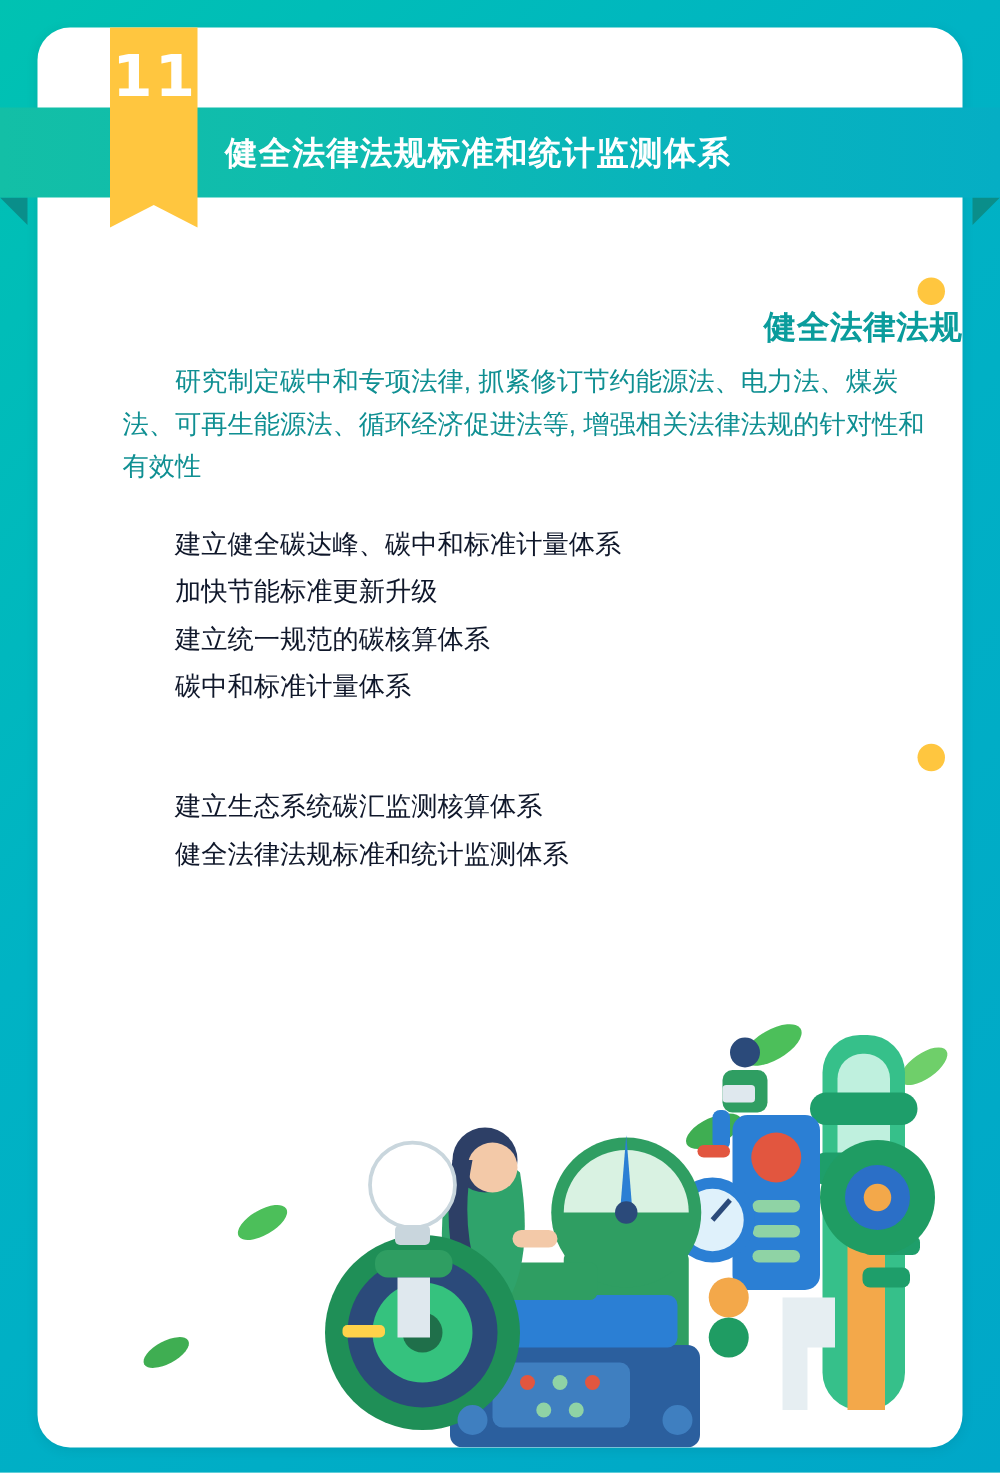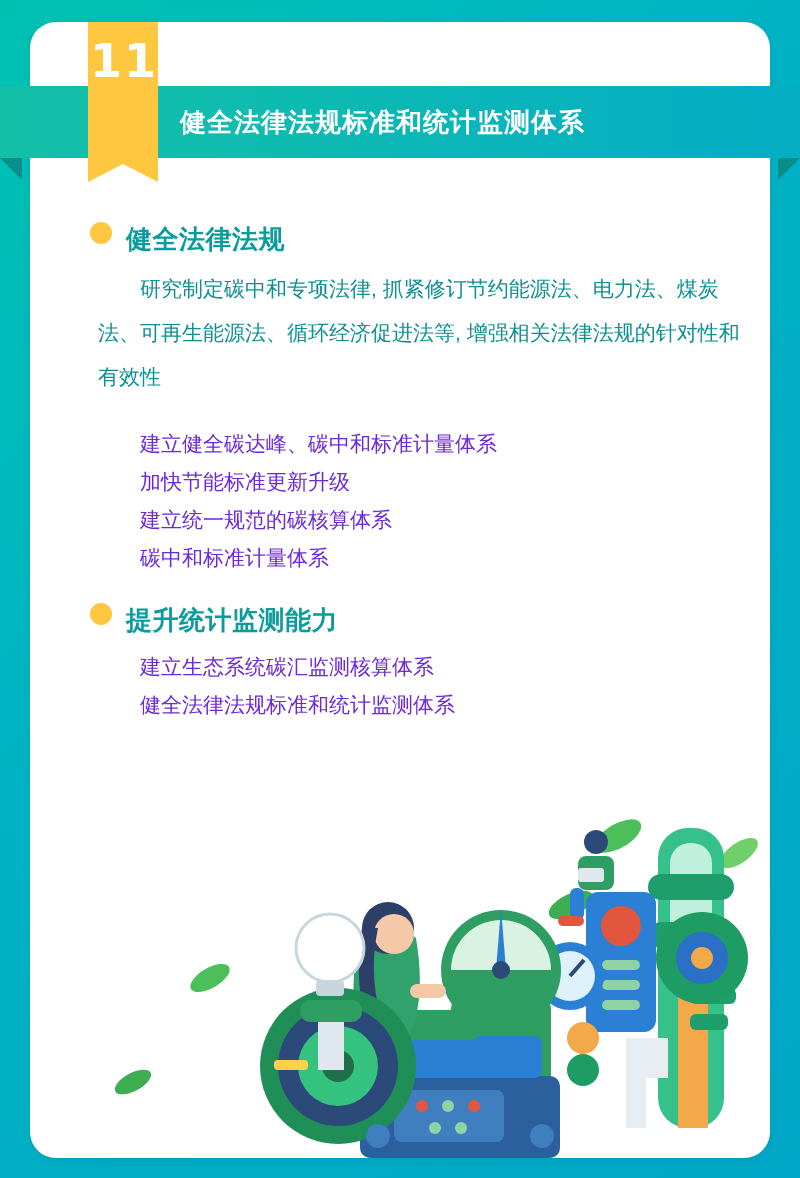--- a/index.html
+++ b/index.html
@@ -112,48 +112,49 @@
   .content {
     position: absolute;
     left: 60px;
     top: 200px;
     width: 680px;
     z-index: 8;
   }
   .section { margin-bottom: 26px; }
   .sec-head {
     display: flex;
-    align-items: flex-start;
+    align-items: flex-end;
     margin-bottom: 10px;
+    flex-direction: column;
   }
   .bullet-dot {
     width: 22px;
     height: 22px;
     border-radius: 50%;
     background: #ffc63f;
     margin-right: 14px;
     flex: 0 0 auto;
   }
   .sec-title {
     font-size: 26px;
     font-weight: bold;
     color: #0a9c9c;
     letter-spacing: 0.5px;
   }
   .para {
     font-size: 21px;
     color: #0f8f92;
-    line-height: 44px;
+    line-height: 34px;
     text-indent: 42px;
     margin-left: 8px;
     width: 655px;
   }
   .line {
     font-size: 21px;
-    color: #6d28d9;
+    color: #0f172a;
     line-height: 38px;
     margin-left: 50px;
   }
   
   .illus {
     position: absolute;
     left: 0;
     bottom: 0;
     width: 740px;
     height: 370px;
@@ -258,21 +259,20 @@
       <div class="section">
         <div class="line">建立健全碳达峰、碳中和标准计量体系</div>
         <div class="line">加快节能标准更新升级</div>
         <div class="line">建立统一规范的碳核算体系</div>
         <div class="line">碳中和标准计量体系</div>
       </div>
 
       <div class="section">
         <div class="sec-head">
           <div class="bullet-dot"></div>
-          <div class="sec-title">提升统计监测能力</div>
         </div>
         <div class="line">建立生态系统碳汇监测核算体系</div>
         <div class="line">健全法律法规标准和统计监测体系</div>
       </div>
 
     </div>
   </div>
 
   <div class="band"></div>
   <div class="band-fold-left"></div>

